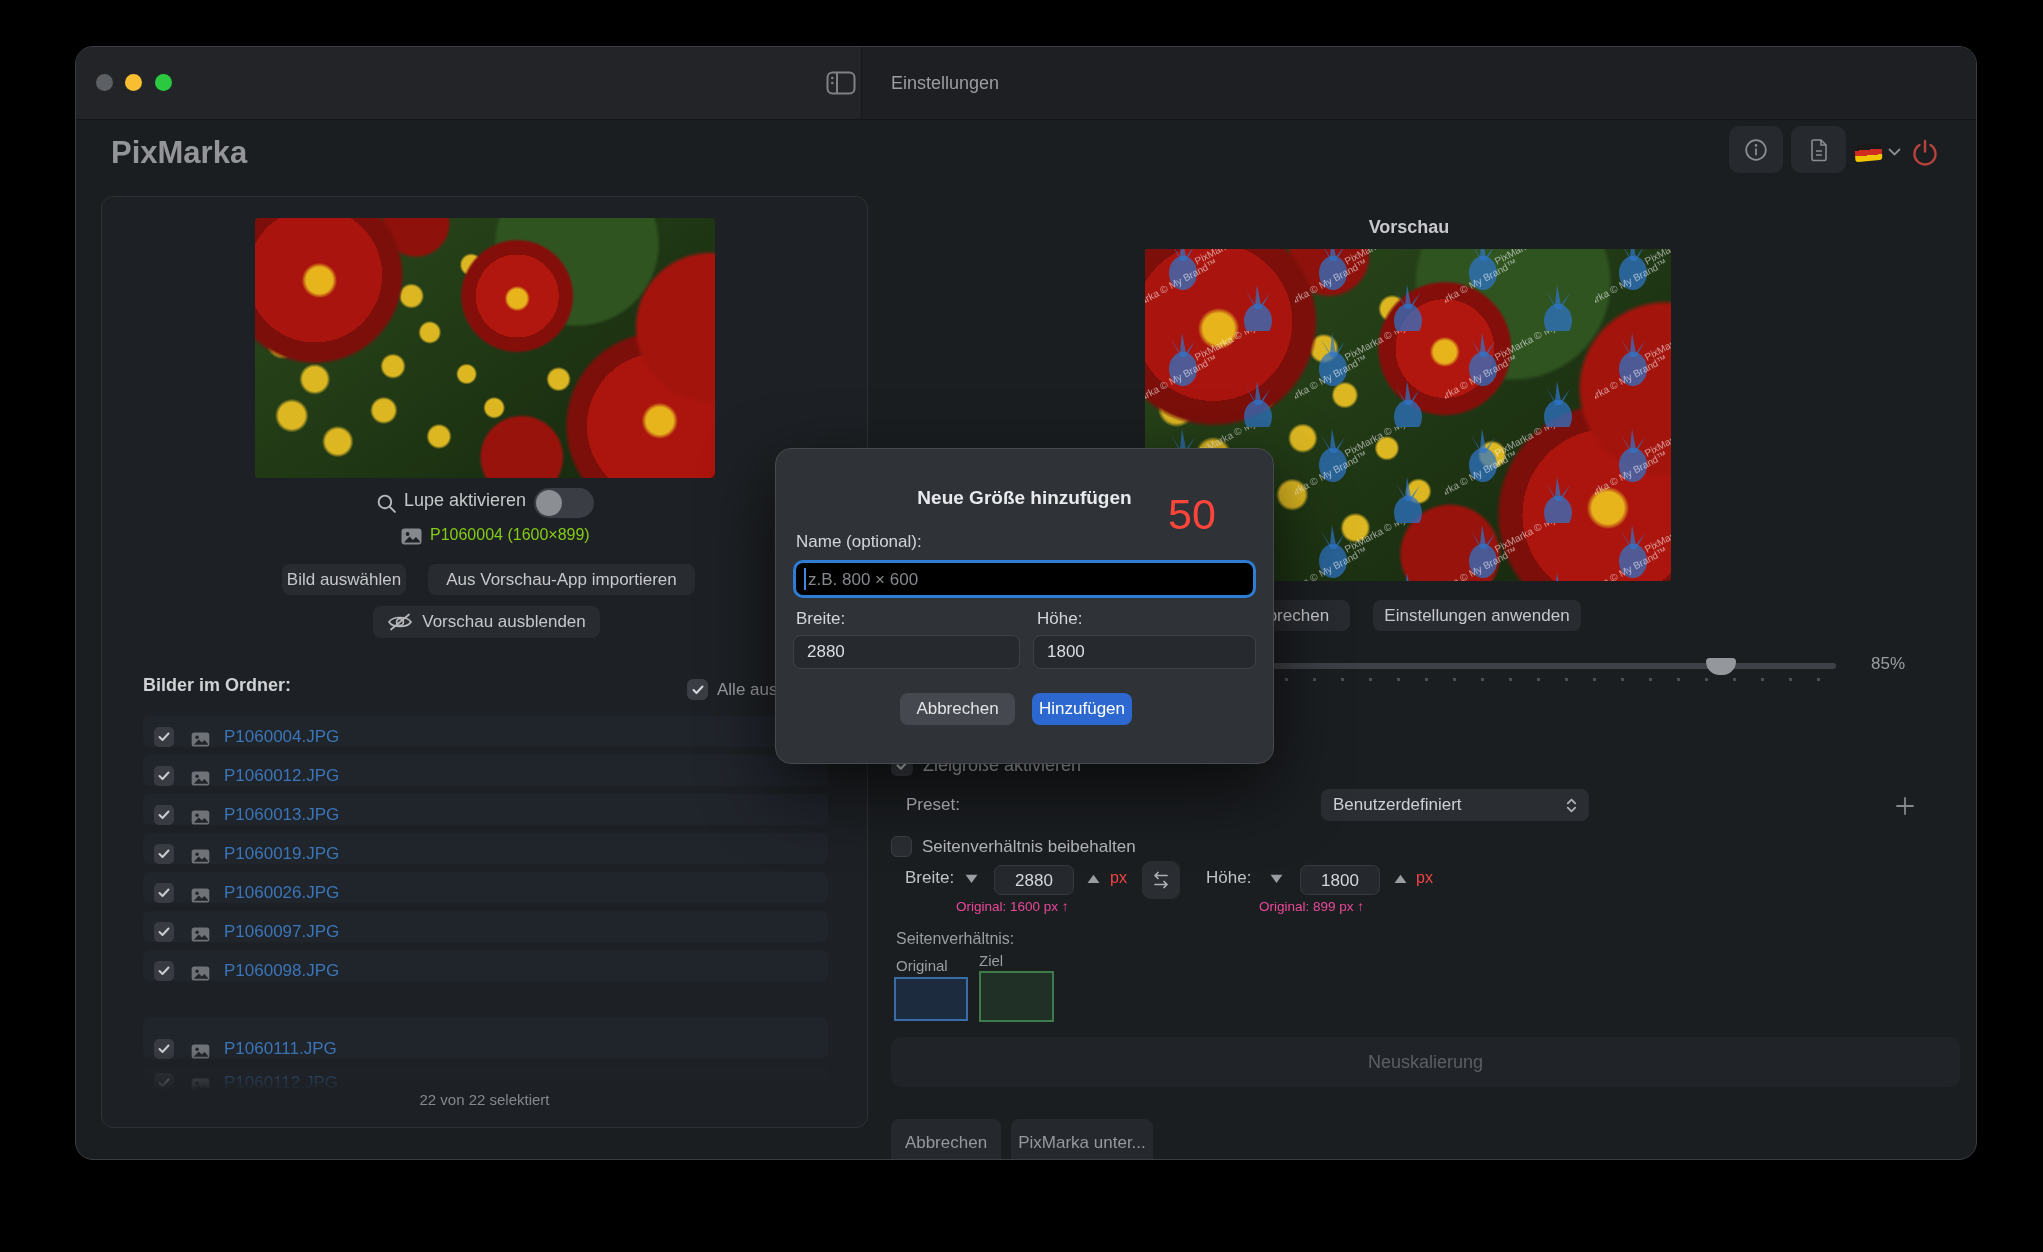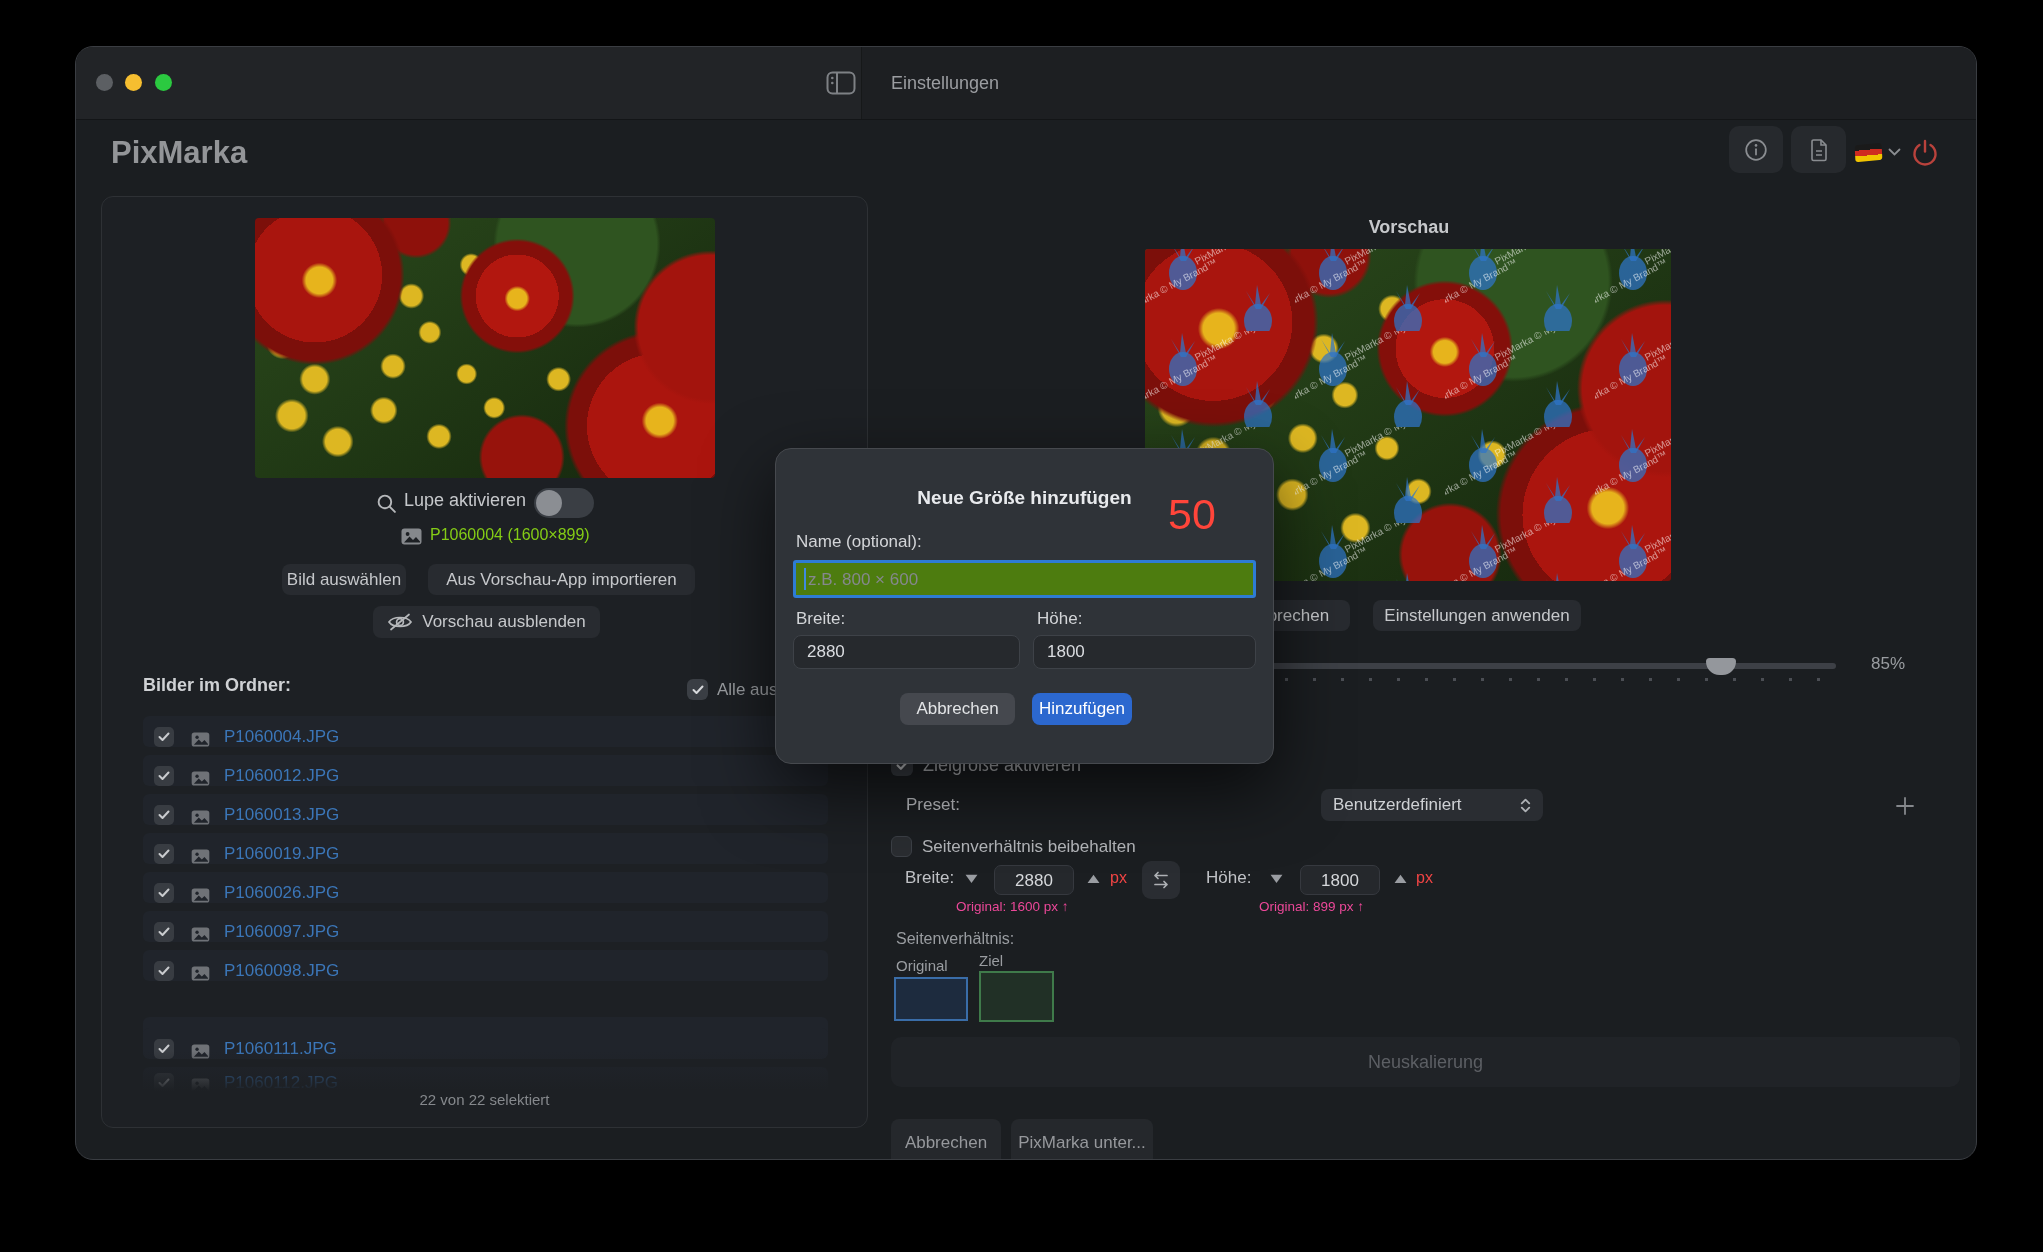--- a/index.html
+++ b/index.html
@@ -93,21 +93,21 @@
   #rp-cancel{left:1150px;top:553px;width:124px;height:31px}
   #rp-apply{left:1297px;top:553px;width:208px;height:31px}
   #slider-track{position:absolute;left:825px;top:616px;width:935px;height:6px;border-radius:3px;background:#3d4046}
   #slider-thumb{position:absolute;left:1630px;top:611px;width:30px;height:17px;border-radius:4px 4px 15px 15px;background:#94979c}
   #slider-ticks{position:absolute;left:845px;top:631px;width:900px;height:3px;
                 background:repeating-linear-gradient(to right,#4b4e54 0 3px,rgba(0,0,0,0) 3px 28px)}
   #slider-value{position:absolute;left:1795px;top:607px;font-size:17px;color:#9a9da1}
   #tz-cb{position:absolute;left:815px;top:707px;width:22px;height:22px}
   #tz-label{position:absolute;left:847px;top:708px;font-size:18px;color:#b9bbbf}
   #preset-label{position:absolute;left:830px;top:748px;font-size:17px;color:#c0c2c6}
-  #preset-select{position:absolute;left:1245px;top:742px;width:222px;height:32px;background:#2a2d32;border-radius:8px;
+  #preset-select{position:absolute;left:1245px;top:742px;width:268px;height:32px;background:#2a2d32;border-radius:8px;
                  display:flex;align-items:center;justify-content:space-between;padding:0 12px;box-sizing:border-box;
                  color:#cfd1d4;font-size:17px}
   #preset-plus{position:absolute;left:1816px;top:746px;width:26px;height:26px;display:flex;align-items:center;justify-content:center}
   #kr-cb{position:absolute;left:815px;top:789px;width:21px;height:21px;background:#2a2d31;border:1px solid #3c4046;border-radius:6px;box-sizing:border-box}
   #kr-label{position:absolute;left:846px;top:790px;font-size:17px;color:#b4b6ba}
   .dimlabel{font-size:17px;color:#c0c2c6}
   #w-label{position:absolute;left:829px;top:821px}
   #w-down{position:absolute;left:888px;top:826px}
   .numbox{position:absolute;width:80px;height:30px;background:#25282c;border:1px solid #36393f;border-radius:7px;
           text-align:center;color:#d6d8db;font-size:17px;line-height:30px;box-sizing:border-box}
@@ -135,22 +135,22 @@
   #rescale-label{font-size:18px;color:#5c5f64}
   #bb-cancel{left:815px;top:1072px;width:110px;height:48px;color:#96989c;background:#25282c}
   #bb-save{left:935px;top:1072px;width:142px;height:48px;color:#96989c;background:#25282c}
 
   
   #dialog{position:absolute;left:699px;top:401px;width:497px;height:314px;background:#2f3338;
           border:1px solid #46494e;border-radius:16px;box-shadow:0 25px 70px rgba(0,0,0,.65)}
   #dlg-title{position:absolute;left:0;top:38px;width:100%;text-align:center;font-size:19px;font-weight:700;color:#e8eaed}
   #dlg-badge{position:absolute;left:392px;top:44px;font-size:43px;line-height:1;color:#ff453a}
   #dlg-name-label{position:absolute;left:20px;top:83px;font-size:17px;color:#d3d5d8}
-  #dlg-name-wrap{position:absolute;left:17px;top:111px;width:463px;height:38px;background:#4d7c0f;
-                 border:3px solid #2e7cd4;border-radius:3px;box-sizing:border-box}
+  #dlg-name-wrap{position:absolute;left:17px;top:111px;width:463px;height:38px;background:#000000;
+                 border:3px solid #2e7cd4;border-radius:10px;box-sizing:border-box}
   #dlg-name-input{position:absolute;left:10px;top:2px;width:430px;height:28px;background:transparent;border:none;outline:none;
                   font-family:"Liberation Sans",sans-serif;font-size:17px;color:#d6d8da}
   #dlg-name-input::placeholder{color:#85888d;opacity:1}
   #dlg-caret{position:absolute;left:8px;top:5px;width:2px;height:22px;background:#3f8ae0}
   .dlg-field-label{position:absolute;top:160px;font-size:17px;color:#d3d5d8}
   #dlg-w-label{left:20px}
   #dlg-h-label{left:261px}
   .dlg-input{position:absolute;top:186px;height:34px;background:#26292d;border:1px solid #3e4248;border-radius:8px;
              box-sizing:border-box;font-family:"Liberation Sans",sans-serif;font-size:17px;color:#dadce0;padding-left:13px;outline:none}
   #dlg-w-input{left:17px;width:227px}

